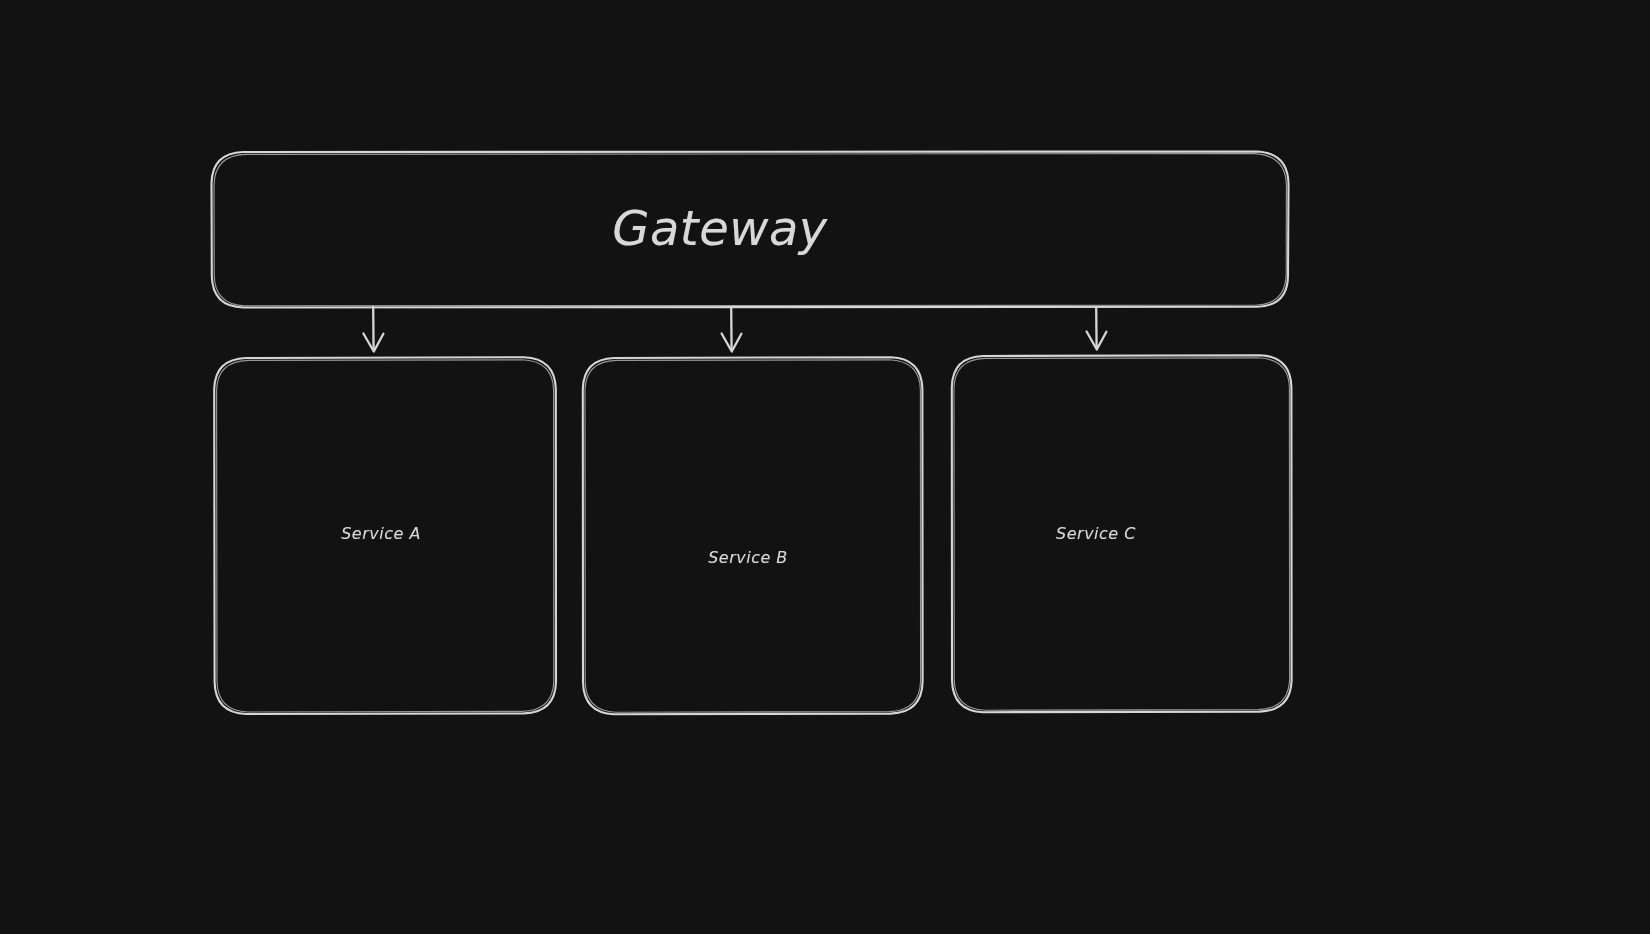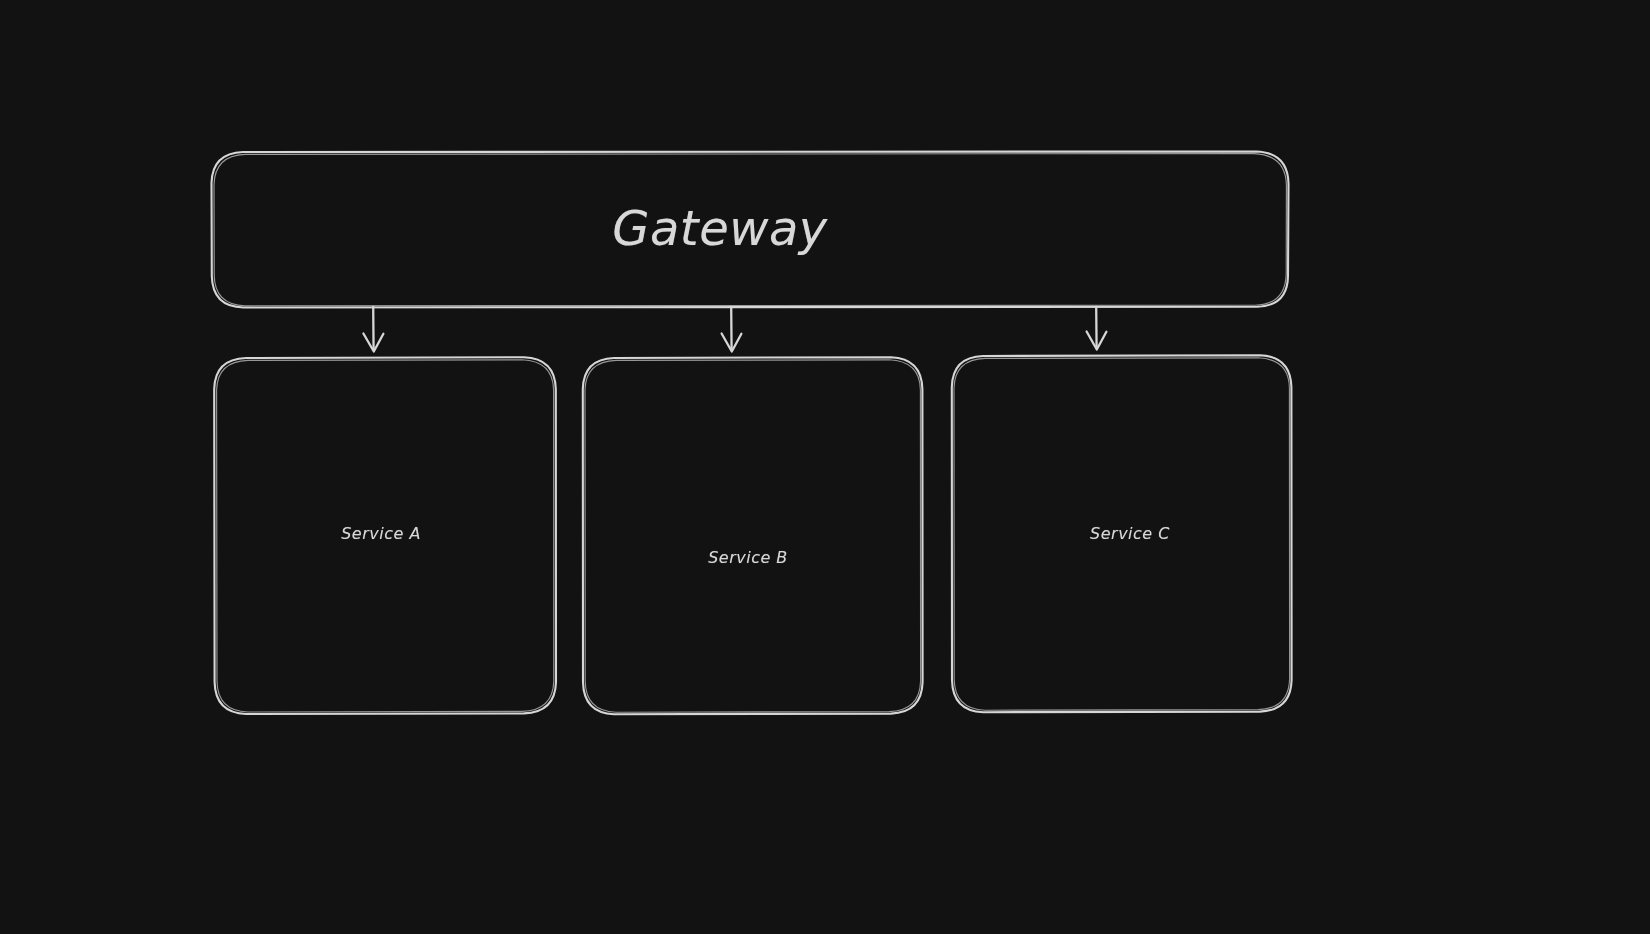--- a/index.html
+++ b/index.html
@@ -154,15 +154,15 @@
     </g>
 
   </svg>
 
   <div class="node-label gateway-label" style="left:720px; top:228px;">Gateway</div>
 
   <div class="node-label service-label" style="left:381px; top:533px;">Service A</div>
 
   <div class="node-label service-label" style="left:748px; top:533px;margin-top:24px;">Service B</div>
 
-  <div class="node-label service-label" style="left:1130px; top:533px;">Service C</div>
+  <div class="node-label service-label" style="left:1096px; top:533px;">Service C</div>
 
 </div>
 
 </body></html>

